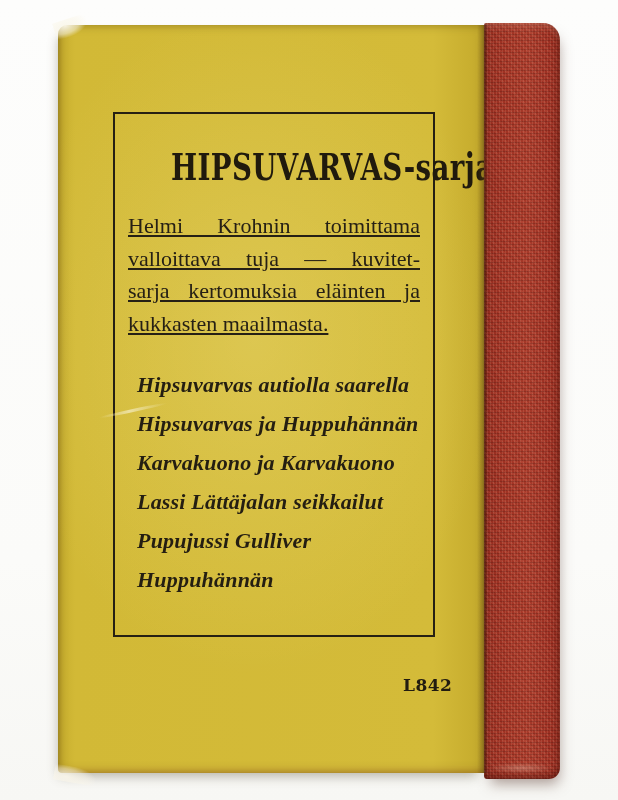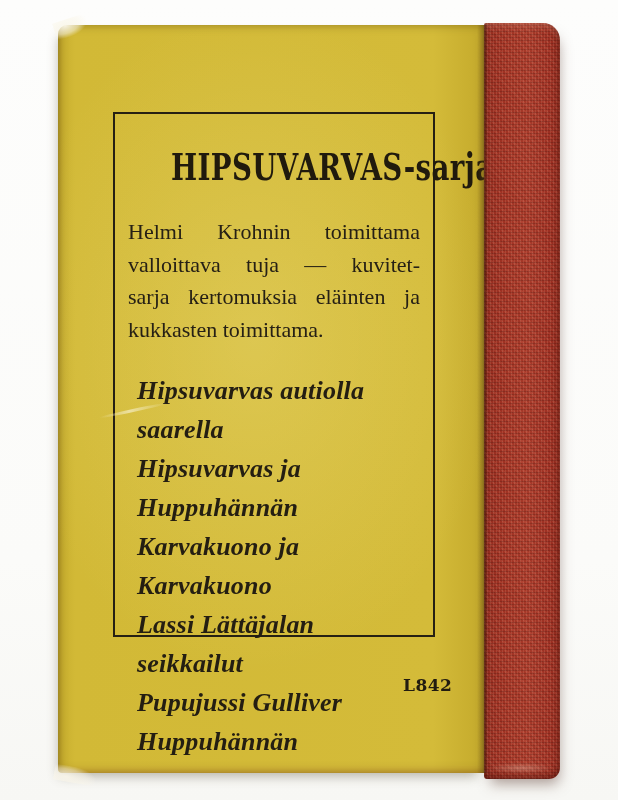--- a/index.html
+++ b/index.html
@@ -90,40 +90,41 @@
     font-family: "DejaVu Serif", serif;
     font-weight: 700;
     font-size: 35px;
     line-height: 58px;
     white-space: nowrap;
     transform: scaleX(0.79) scaleY(1.08);
     transform-origin: 50% 40%;
     letter-spacing: 0.5px;
   }
   .description {
-    margin-top: 14px;
+    margin-top: 8px;
     font-family: "Liberation Serif", serif;
     font-size: 22px;
     line-height: 32.5px;
     color: #262015;
+    text-decoration: underline;
   }
   .description .line {
     text-align: justify;
     text-align-last: justify;
   }
   .description .line:last-child {
     text-align-last: left;
   }
   .titles {
     margin-top: 25px;
     margin-left: 9px;
     font-family: "Liberation Serif", serif;
     font-style: italic;
     font-weight: 600;
-    font-size: 26px;
+    font-size: 22px;
     line-height: 39px;
     letter-spacing: 0.2px;
     color: #241e12;
   }
   .code {
     position: absolute;
     left: 345px;
     top: 650px;
     font-family: "DejaVu Serif", serif;
     font-weight: 700;
@@ -182,21 +183,21 @@
       <div class="frame">
 
         <div class="series-title">
           <span class="stretch">HIPSUVARVAS-sarja</span>
         </div>
 
         <div class="description">
           <div class="line">Helmi Krohnin toimittama</div>
           <div class="line">valloittava tuja — kuvitet-</div>
           <div class="line">sarja kertomuksia eläinten ja</div>
-          <div class="line">kukkasten toimittama.</div>
+          <div class="line">kukkasten maailmasta.</div>
         </div>
 
         <div class="titles">
           <div class="title-item">Hipsuvarvas autiolla saarella</div>
           <div class="title-item">Hipsuvarvas ja Huppuhännän</div>
           <div class="title-item">Karvakuono ja Karvakuono</div>
           <div class="title-item">Lassi Lättäjalan seikkailut</div>
           <div class="title-item">Pupujussi Gulliver</div>
           <div class="title-item">Huppuhännän</div>
         </div>

